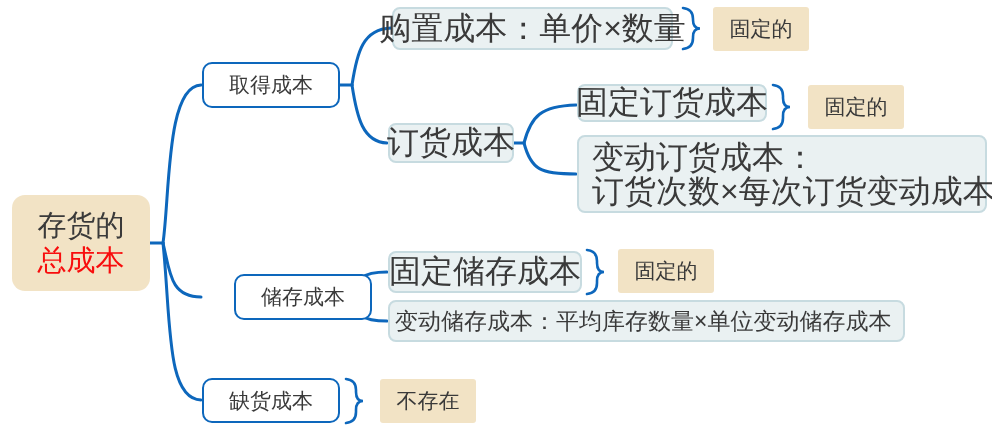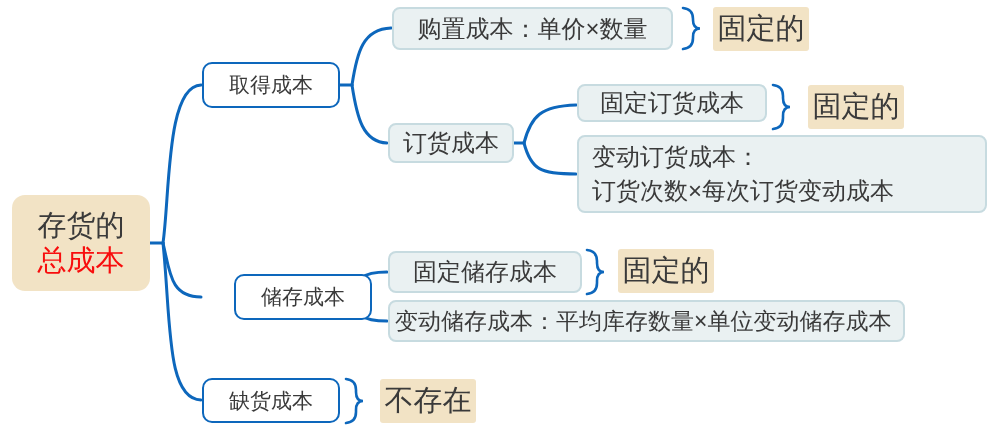--- a/index.html
+++ b/index.html
@@ -15,32 +15,32 @@
     left:12px;top:195px;width:138px;height:96px;background:#F2E3C5;border-radius:13px;
     flex-direction:column;font-size:29px;line-height:35px;font-weight:500;
   }
   .root .red{color:#F80D0D;}
   
   .n1{background:#ffffff;border:2.5px solid #0D67BC;border-radius:10px;font-size:21px;}
   .n1-acquisition{left:202px;top:62px;width:138px;height:46px;}
   .n1-storage{left:202px;top:274px;width:138px;height:46px;margin-left:32px;}
   .n1-shortage{left:202px;top:378px;width:138px;height:45px;}
   
-  .n2{background:#EAF1F2;border:2px solid #C7DBE0;border-radius:8px;font-size:24px;}
+  .n2{background:#EAF1F2;border:2px solid #C7DBE0;border-radius:8px;font-size:32px;}
   .n2-purchase{left:392px;top:7px;width:281px;height:43px;}
   .n2-ordering{left:388px;top:123px;width:126px;height:40px;}
   .n2-ofixed{left:577px;top:84px;width:190px;height:38px;}
   .n2-ovar{left:577px;top:135px;width:410px;height:78px;
            flex-direction:column;align-items:flex-start;justify-content:center;
            padding-left:13px;line-height:34px;}
   .n2-sfixed{left:388px;top:251px;width:194px;height:42px;}
   .n2-svar{left:388px;top:300px;width:517px;height:42px;font-size:23px;
            justify-content:flex-start;padding-left:5px;}
   
-  .tag{background:#F2E3C5;border-radius:3px;font-size:29px;}
+  .tag{background:#F2E3C5;border-radius:3px;font-size:21px;}
   .tag-1{left:713px;top:7px;width:96px;height:44px;}
   .tag-2{left:808px;top:85px;width:96px;height:44px;}
   .tag-3{left:618px;top:249px;width:96px;height:44px;}
   .tag-4{left:380px;top:379px;width:96px;height:44px;}
 </style>
 </head>
 <body>
 
 <div class="stage">
 

